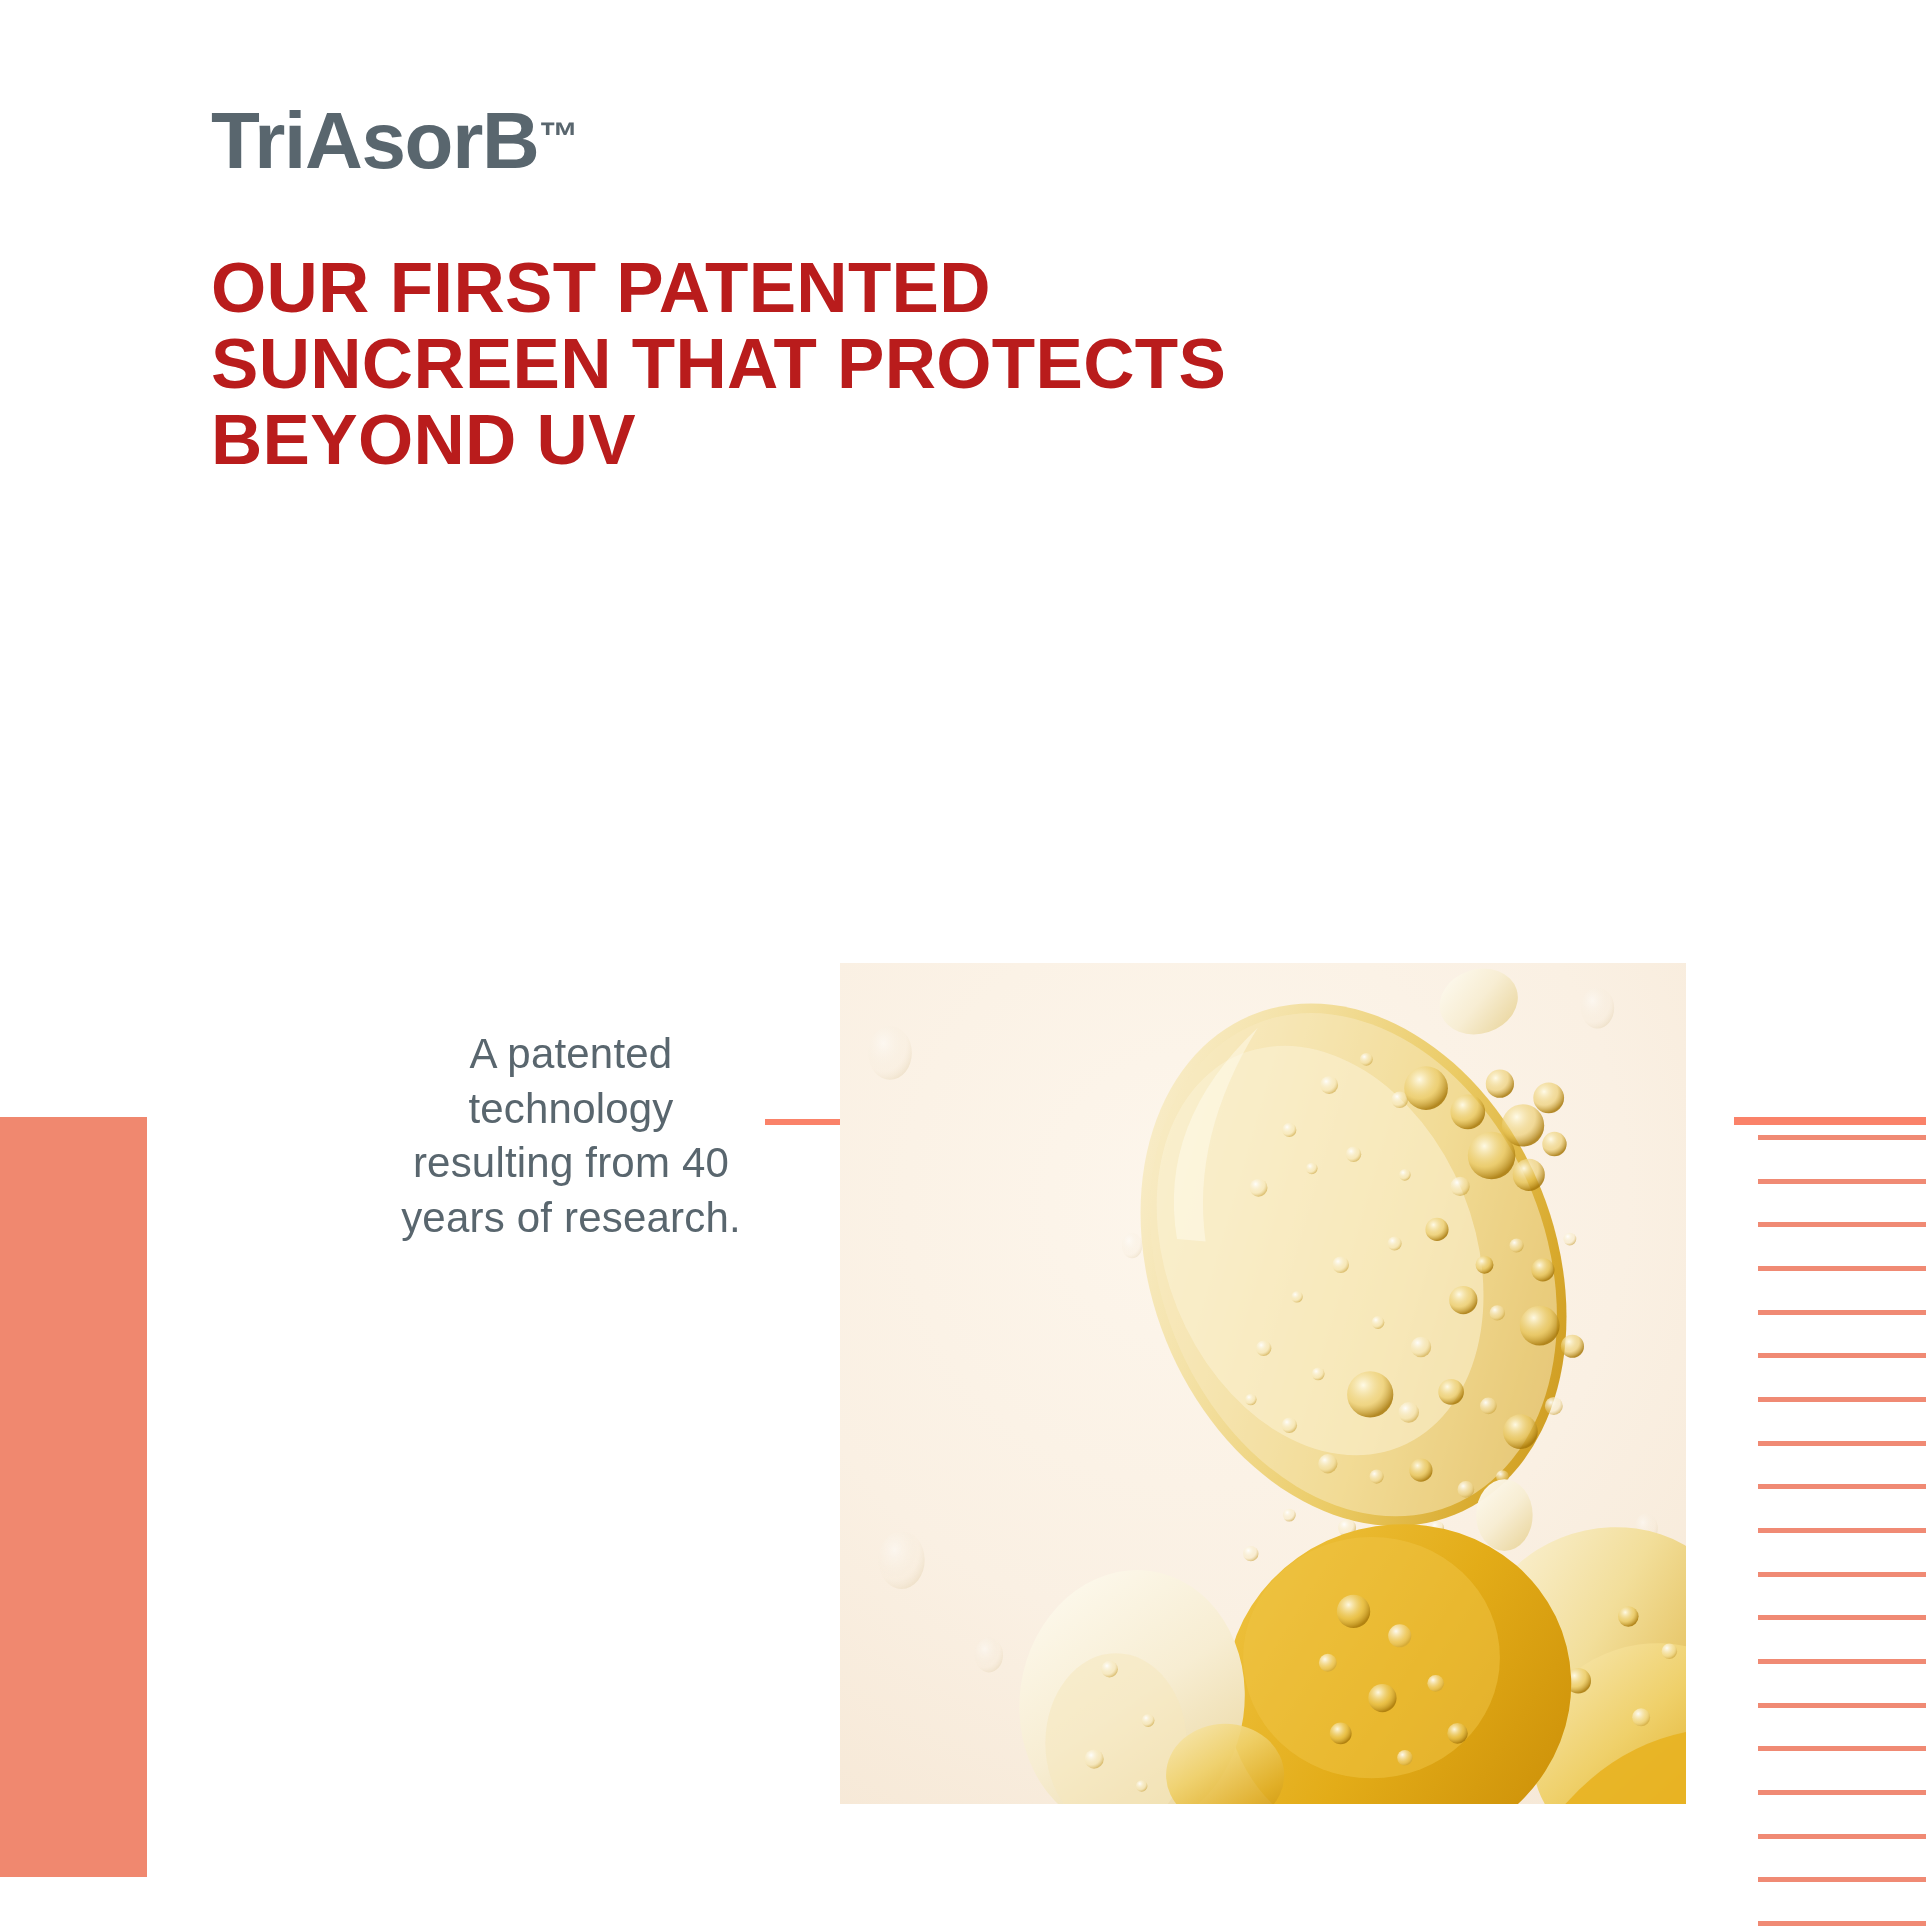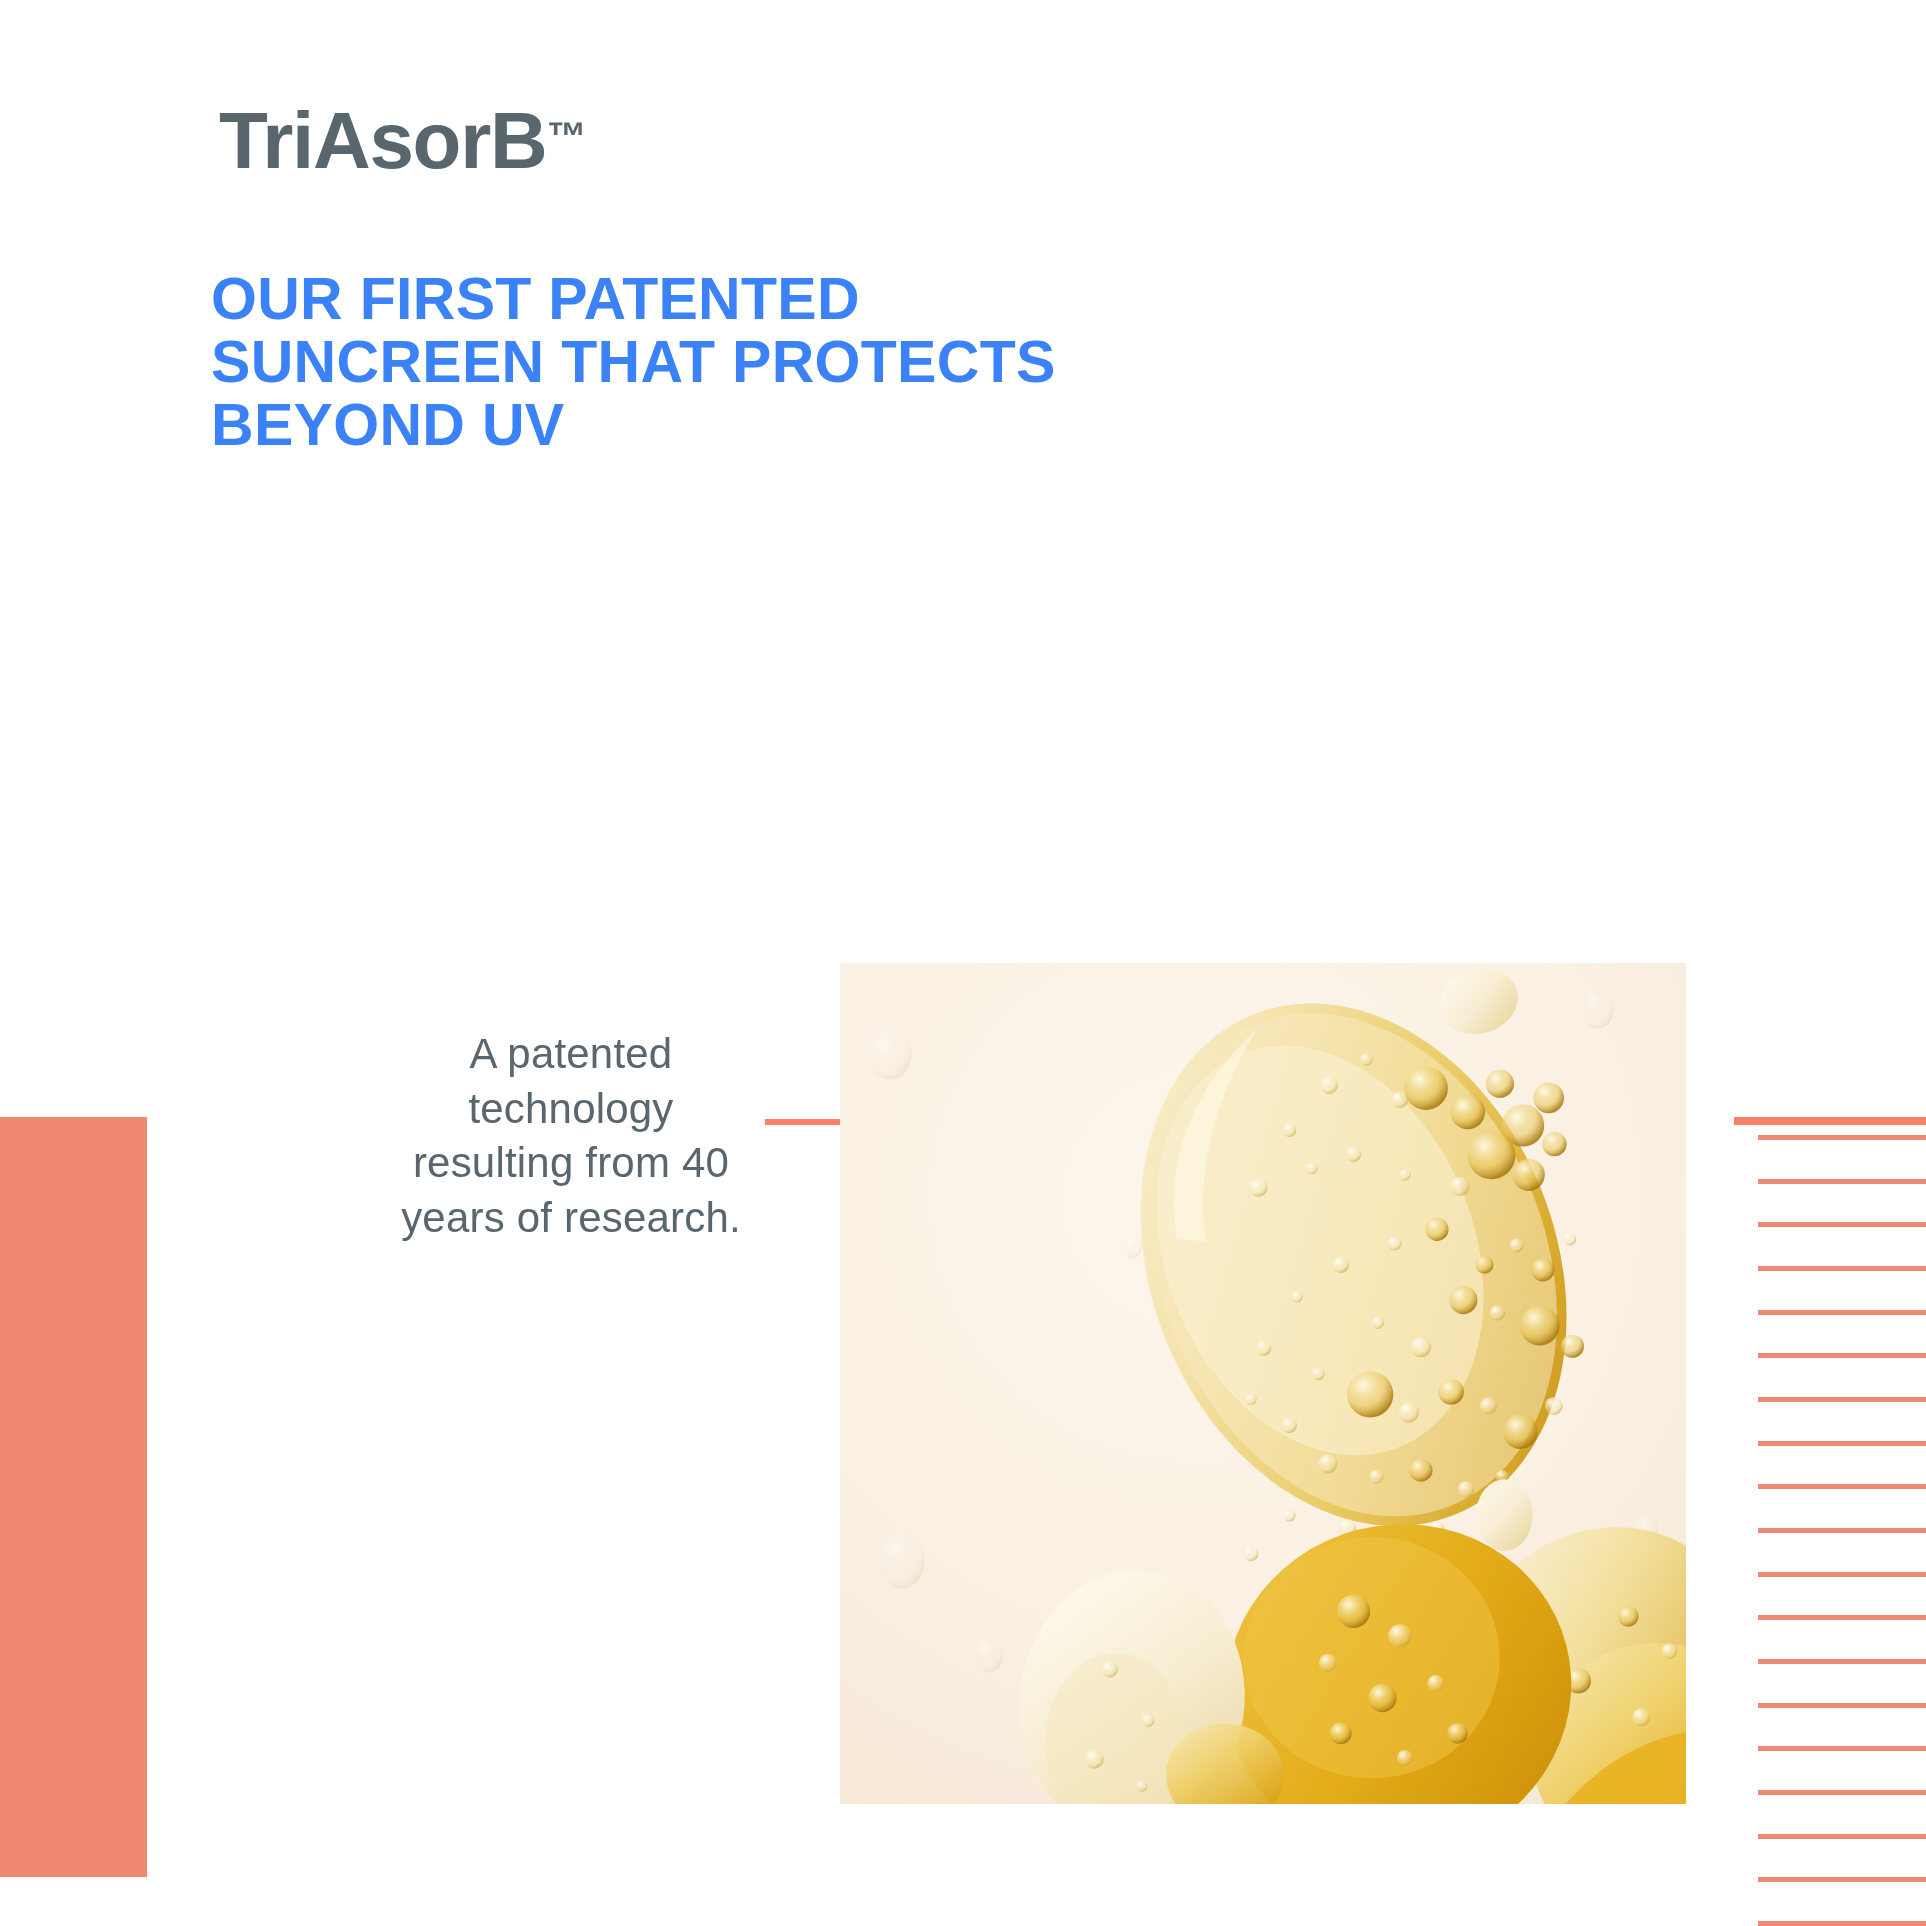--- a/index.html
+++ b/index.html
@@ -25,38 +25,37 @@
   .brand-title {
     position: absolute;
     left: 211px;
     top: 101px;
     font-size: 80px;
     line-height: 1.0;
     font-weight: 800;
     letter-spacing: -1.3px;
     color: #59666E;
     white-space: nowrap;
-    margin-left: 8px;
   }
   .brand-title .tm {
     font-size: 40px;
     vertical-align: 18px;
     letter-spacing: 0px;
   }
 
   .headline {
     position: absolute;
     left: 211px;
-    top: 268px;
+    top: 250px;
     width: 1573px;
-    font-size: 59px;
+    font-size: 71px;
     line-height: 1.07;
     font-weight: 800;
     letter-spacing: 0.3px;
-    color: #3b82f6;
+    color: #b91c1c;
     text-transform: uppercase;
   }
   .headline .hl-line { display: block; white-space: nowrap; }
 
   .subhead {
     position: absolute;
     left: 211px;
     top: 695px;
     width: 1477px;
     font-size: 54px;

